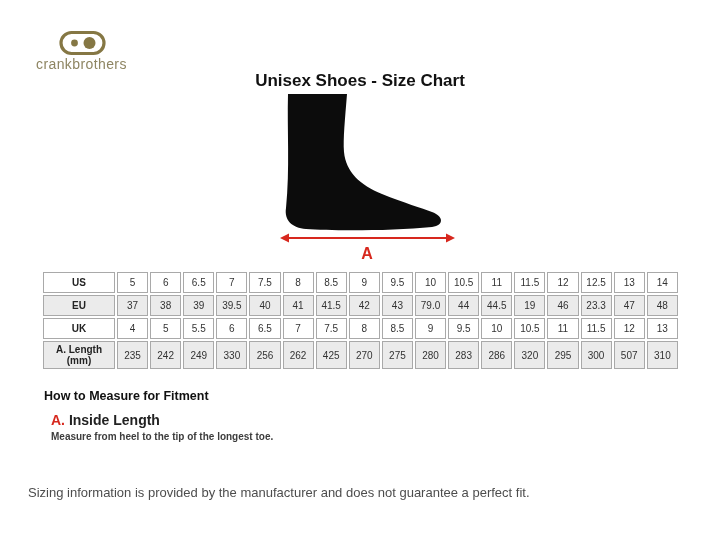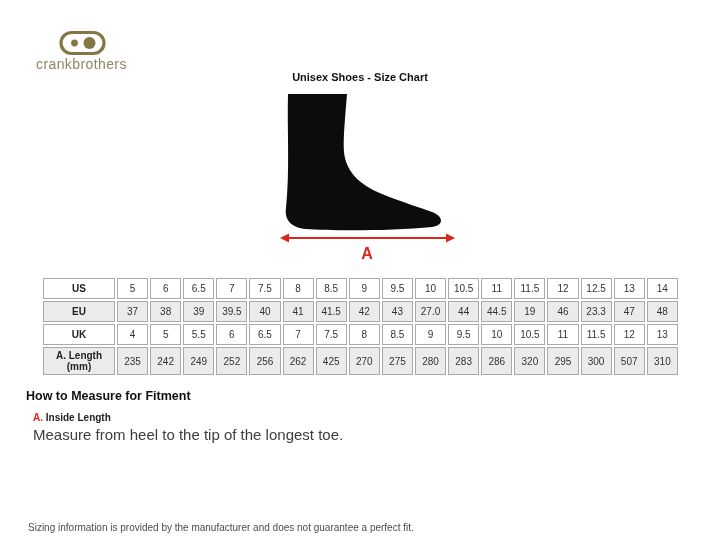--- a/index.html
+++ b/index.html
@@ -23,58 +23,58 @@
   .brand{position:absolute;left:36px;top:30px;}
   .brand .logo-icon{display:block;margin-left:23px;}
   .brand-name{
     font-size:14px;color:var(--olive-text);
     letter-spacing:.4px;font-weight:400;
   }
 
   
   .title{
     position:absolute;left:0;right:0;top:71px;
-    text-align:center;font-size:11px;font-weight:bold;color:#111;
+    text-align:center;font-size:17px;font-weight:bold;color:#111;
   }
 
   
   .foot-figure{position:absolute;left:272px;top:94px;width:190px;text-align:center;}
   .foot-figure svg{display:block;}
   .dim-label{
     font-size:16px;font-weight:bold;color:var(--accent);
     margin-top:1px;
   }
 
   
-  .table-wrap{position:absolute;left:41px;top:276px;width:639px;}
+  .table-wrap{position:absolute;left:41px;top:270px;width:639px;}
   table{
     width:100%;table-layout:fixed;
     border-collapse:separate;border-spacing:2px;
   }
   th,td{
     border:1px solid var(--border);
     background:#fff;
     text-align:center;vertical-align:middle;
     font-size:10px;color:#333;
     height:21px;padding:2px 0;
   }
   th{font-weight:bold;color:#222;width:72px;}
   tr.alt th,tr.alt td{background:var(--row-alt);margin-top:28px;}
 
   
-  .measure{position:absolute;left:26px;top:389px;}
+  .measure{position:absolute;left:44px;top:389px;}
   .measure h2{font-size:12.5px;font-weight:bold;color:#111;}
-  .measure .item{margin:9px 0 0 7px;font-size:10px;font-weight:bold;color:#222;}
+  .measure .item{margin:9px 0 0 7px;font-size:14px;font-weight:bold;color:#222;}
   .measure .item .marker{color:var(--accent);}
-  .measure .desc{margin:3px 0 0 7px;font-size:15px;font-weight:400;color:#3d3d3d;}
+  .measure .desc{margin:3px 0 0 7px;font-size:10px;font-weight:700;color:#3d3d3d;}
 
   
   .page-footer{
     position:absolute;left:28px;top:487px;
-    font-size:10px;color:#4d4d4d;line-height:11px;margin-top:35px;
+    font-size:13px;color:#4d4d4d;line-height:11px;
   }
 </style>
 </head>
 <body>
 
 <div class="page">
 
   <header class="brand">
     <svg class="logo-icon" width="47" height="26" viewBox="0 0 47 26" aria-hidden="true">
       <rect x="2" y="2.5" width="43" height="21" rx="10.5" fill="none" stroke="#857744" stroke-width="3.2"></rect>
@@ -132,21 +132,21 @@
             <th>EU</th>
             <td>37</td>
             <td>38</td>
             <td>39</td>
             <td>39.5</td>
             <td>40</td>
             <td>41</td>
             <td>41.5</td>
             <td>42</td>
             <td>43</td>
-            <td>27.0</td>
+            <td>79.0</td>
             <td>44</td>
             <td>44.5</td>
             <td>19</td>
             <td>46</td>
             <td>23.3</td>
             <td>47</td>
             <td>48</td>
           </tr>
           <tr>
             <th>UK</th>
@@ -166,21 +166,21 @@
             <td>11</td>
             <td>11.5</td>
             <td>12</td>
             <td>13</td>
           </tr>
           <tr class="alt">
             <th>A. Length (mm)</th>
             <td>235</td>
             <td>242</td>
             <td>249</td>
-            <td>252</td>
+            <td>330</td>
             <td>256</td>
             <td>262</td>
             <td>425</td>
             <td>270</td>
             <td>275</td>
             <td>280</td>
             <td>283</td>
             <td>286</td>
             <td>320</td>
             <td>295</td>

